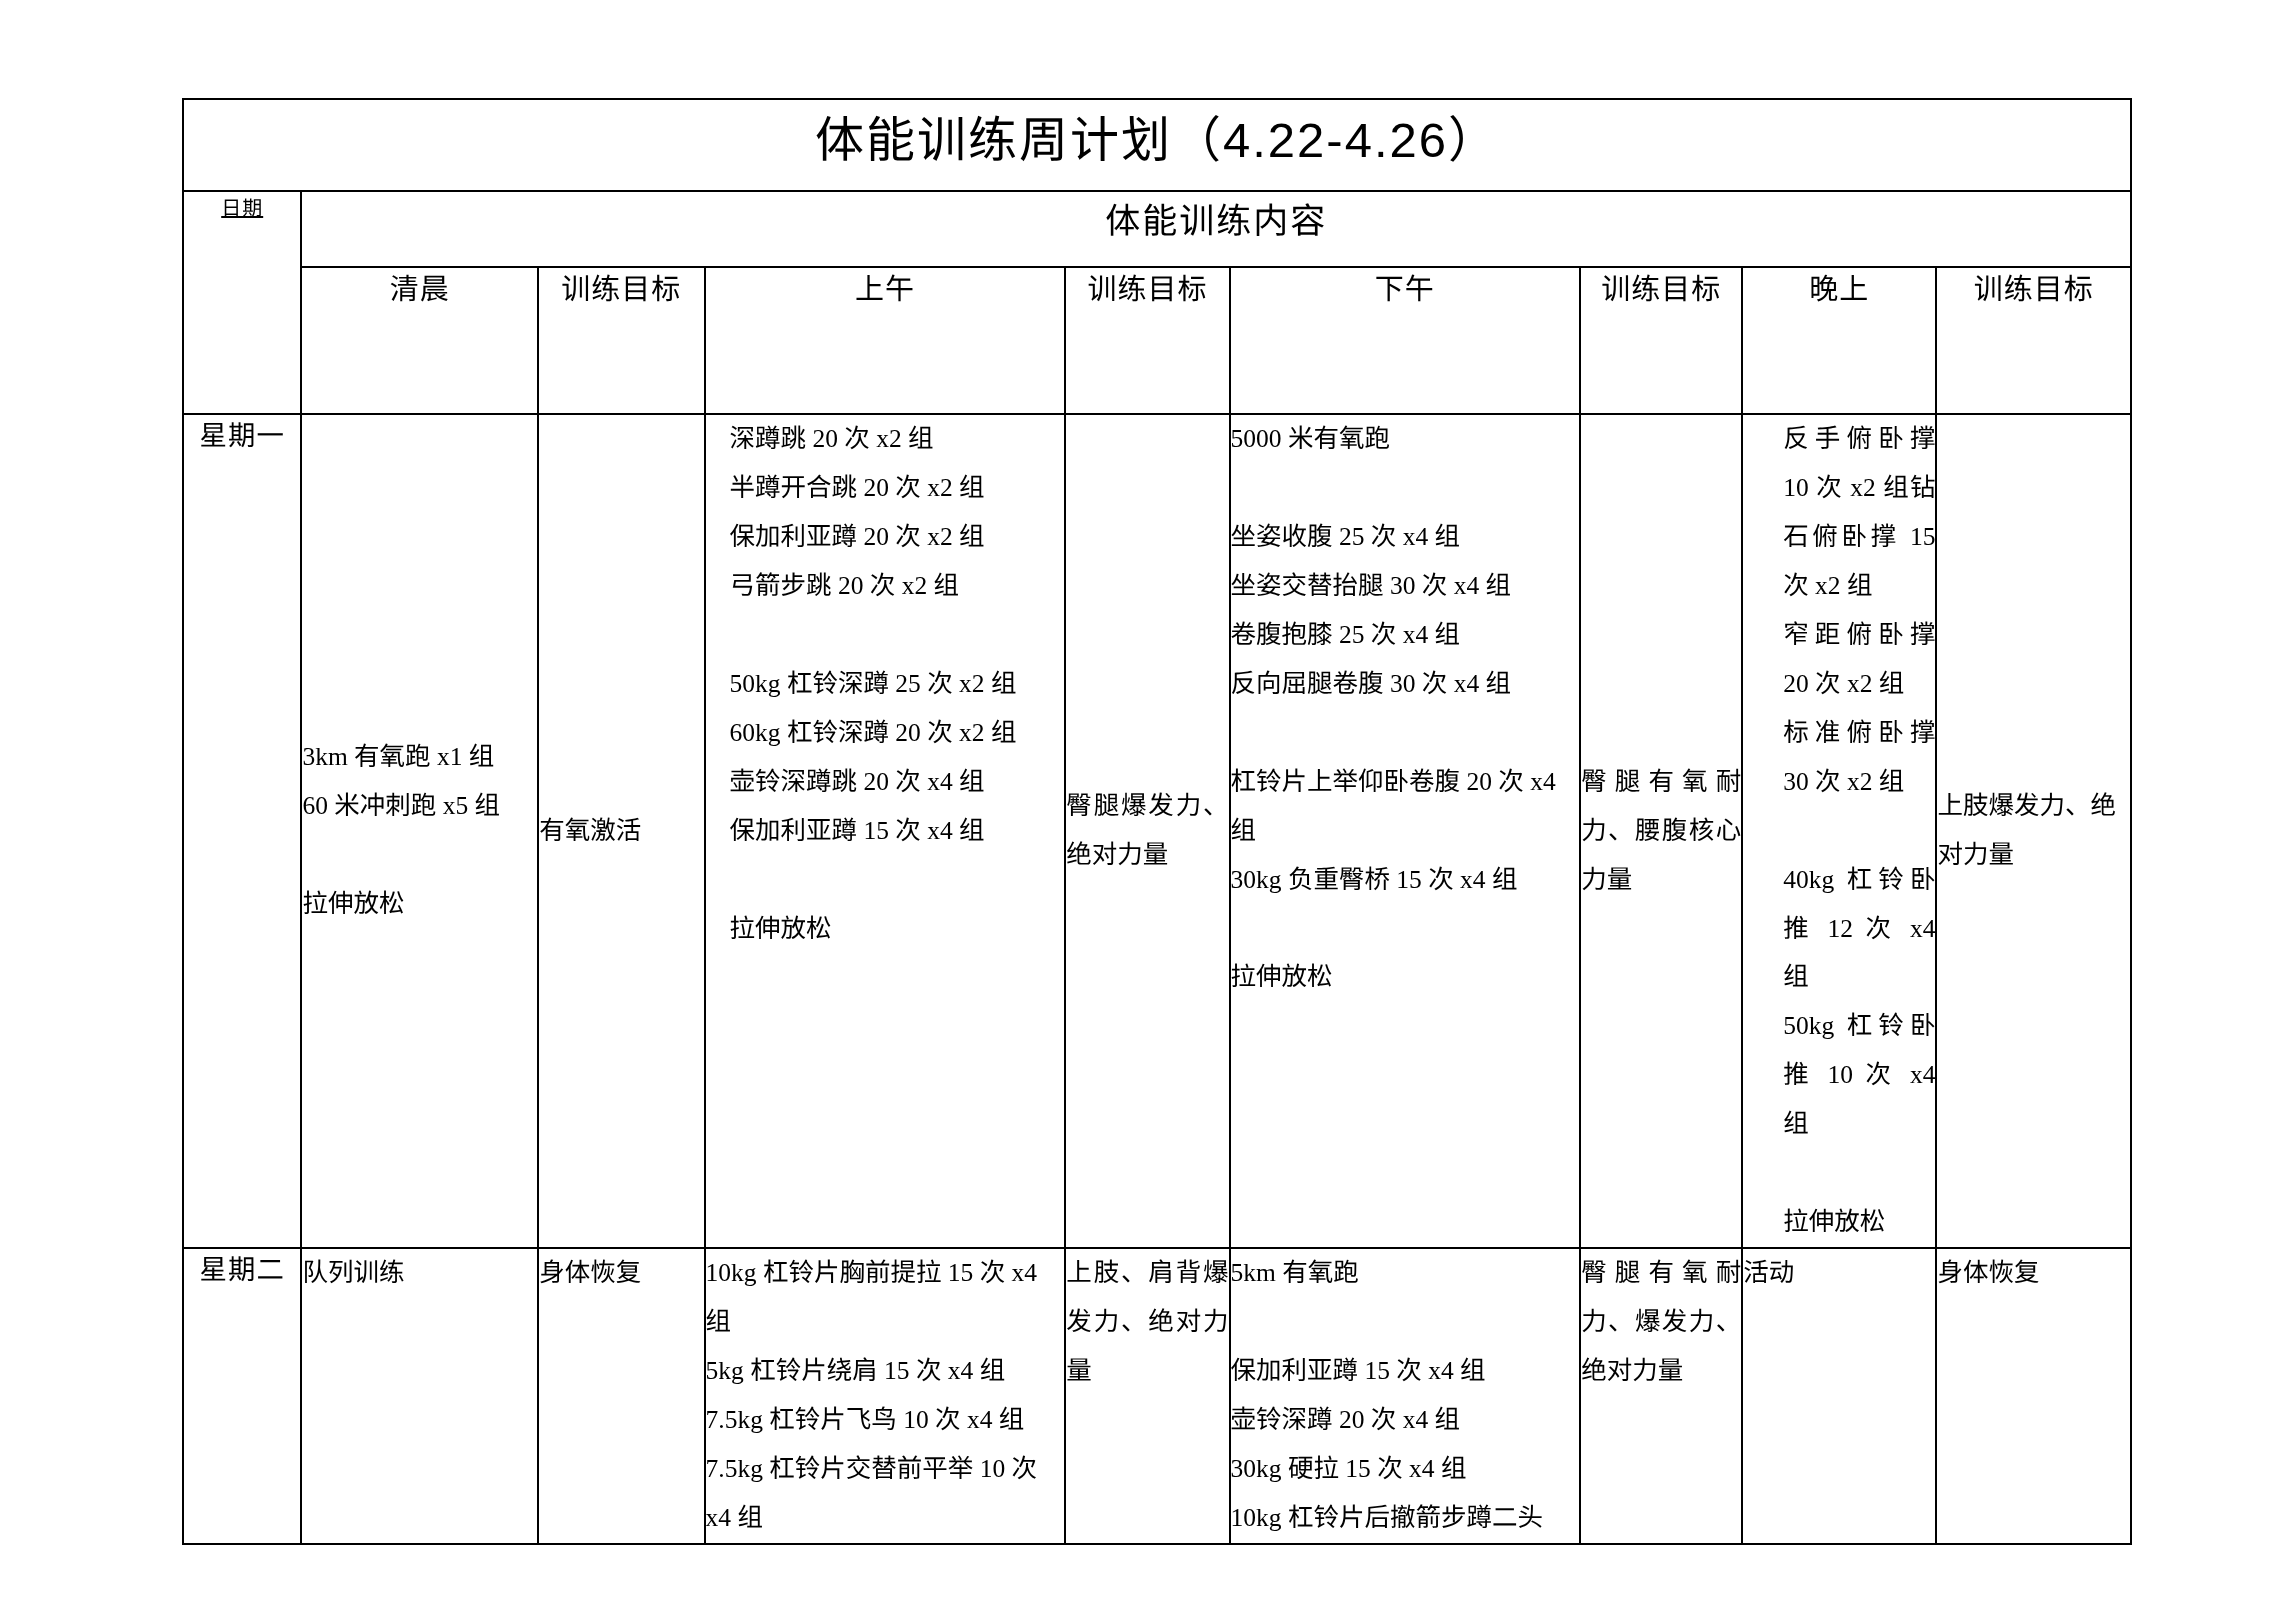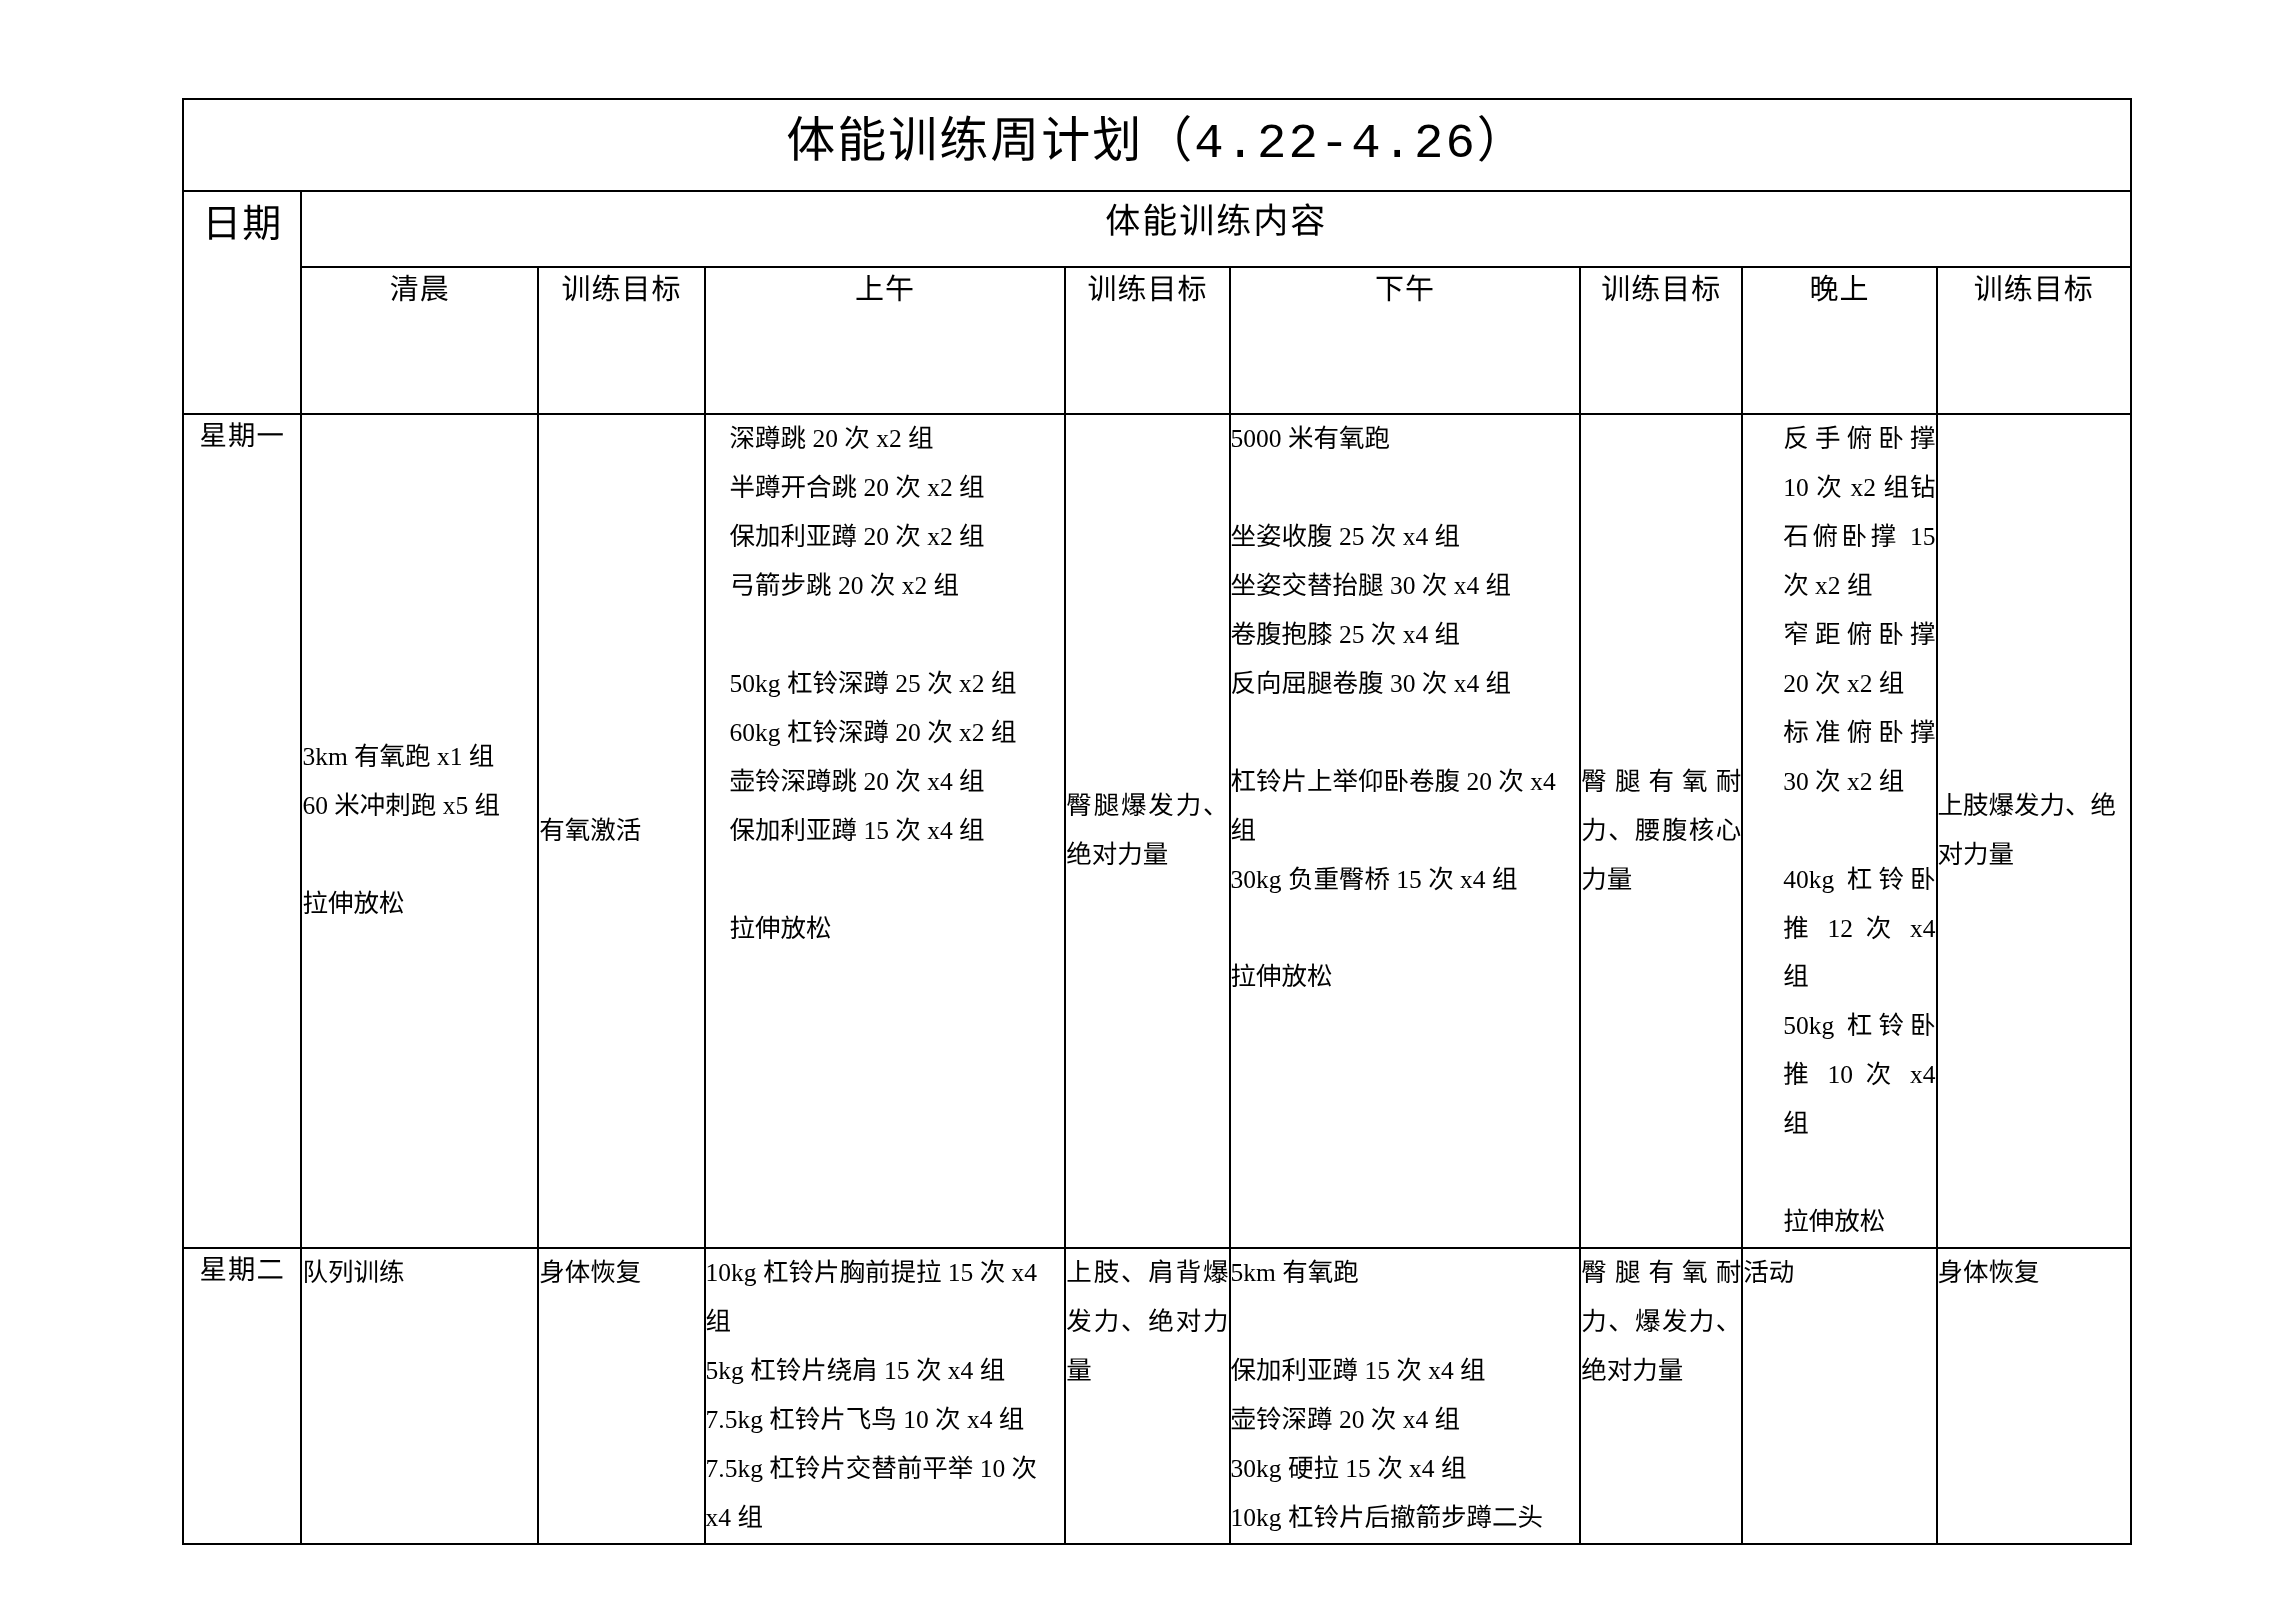--- a/index.html
+++ b/index.html
@@ -33,21 +33,21 @@
     vertical-align: top;
     font-weight: normal;
     background: #ffffff;
   }
 
   
   .title-cell {
     text-align: center;
     vertical-align: middle;
     height: 90px;
-    font-family: Liberation Mono, monospace;
+    font-family: Liberation Sans, sans-serif;
     font-weight: bold;
     font-size: 49px;
     letter-spacing: 2px;
     padding: 7.8px 0 11.8px 0;
   }
 
   
   .banner-cell {
     text-align: center;
     vertical-align: middle;
@@ -56,22 +56,23 @@
     font-weight: bold;
     font-size: 35px;
     letter-spacing: 2px;
     padding: 5.9px 0 9.8px 0;
   }
   .date-head-cell {
     text-align: center;
     vertical-align: middle;
     font-family: "DejaVu Sans", sans-serif;
     font-weight: bold;
-    font-size: 39px;
+    font-size: 20px;
     letter-spacing: 1px;
+    text-decoration: underline;
   }
 
   
   .col-head {
     text-align: center;
     vertical-align: middle;
     height: 145px;
     font-family: "DejaVu Sans", sans-serif;
     font-weight: bold;
     font-size: 29px;

